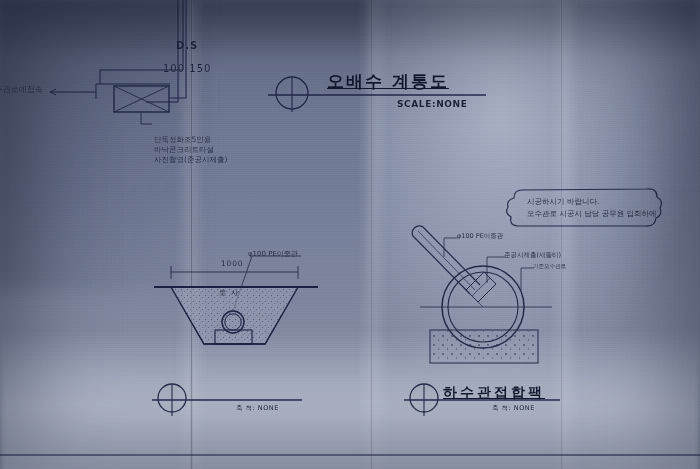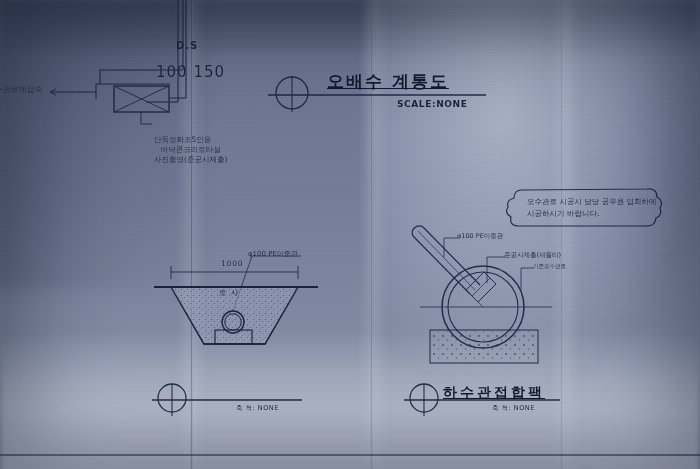--- a/index.html
+++ b/index.html
@@ -180,45 +180,45 @@
       <path d="M171 287 L204 344 L265 344 L298 287"></path>
       <rect x="215" y="330" width="37" height="14" stroke-width="1"></rect>
       <circle cx="233" cy="322" r="11"></circle>
       <circle cx="233" cy="322" r="8.2" stroke-width="0.9"></circle>
       <line x1="154" y1="287" x2="318" y2="287" stroke-width="2.1"></line>
     </g>
   </svg>
 
   <div class="lbl blur2" style="left:-4px;top:84px;font-size:8px">~관로에접속</div>
   <div class="lbl blur1" style="left:176px;top:40px;font-size:10px;font-weight:bold;letter-spacing:1px">D.S</div>
-  <div class="lbl blur1" style="left:156px;top:63px;font-size:15px;letter-spacing:1px">100 150</div>
+  <div class="lbl blur1" style="left:163px;top:63px;font-size:10px;letter-spacing:1px">100 150</div>
   <div class="lbl blur2" style="left:154px;top:135px;font-size:7.5px;line-height:10px">
     <div>단독정화조5인용</div>
-    <div style="text-align:center">바닥콘크리트타설</div>
+    <div style="text-align:left">바닥콘크리트타설</div>
     <div style="text-align:left">사진촬영(준공시제출)</div>
   </div>
 
   <div class="lbl ttl" style="left:327px;top:70px;font-size:17px">오배수 계통도</div>
   <div class="lbl" style="left:397px;top:99px;font-size:9px;font-weight:bold;letter-spacing:.6px">SCALE:NONE</div>
 
   <div class="lbl blur1" style="left:221px;top:259px;font-size:7.5px;letter-spacing:.8px">1000</div>
   <div class="lbl blur1" style="left:248px;top:249px;font-size:7px">φ100 PE이중관</div>
   <div class="lbl blur2" style="left:219px;top:288px;font-size:7.5px;letter-spacing:1px">토 사</div>
 
   <div class="lbl blur1" style="left:236px;top:404px;font-size:6.5px;letter-spacing:.5px">축 척: NONE</div>
 
   <div class="lbl blur1" style="left:457px;top:232px;font-size:6.5px">φ100 PE이중관</div>
   <div class="lbl blur1" style="left:504px;top:251px;font-size:6.5px">준공시제출(새들티)</div>
   <div class="lbl blur2" style="left:533px;top:263px;font-size:5.5px">기존오수관로</div>
 
   <div class="lbl ttl" style="left:443px;top:384px;font-size:14px;letter-spacing:3px">하수관접합팩</div>
   <div class="lbl blur1" style="left:492px;top:404px;font-size:6.5px;letter-spacing:.5px">축 척: NONE</div>
 
   <div class="lbl blur1" style="left:527px;top:196px;font-size:7.5px;line-height:12px">
+    <div>시공하시기 바랍니다.</div>
     <div>오수관로 시공시 담당 공무원 입회하에</div>
-    <div>시공하시기 바랍니다.</div>
   </div>
 
   </div>
 
   <div class="grain"></div>
   <div class="vig"></div>
 </div>
 
 </body></html>

